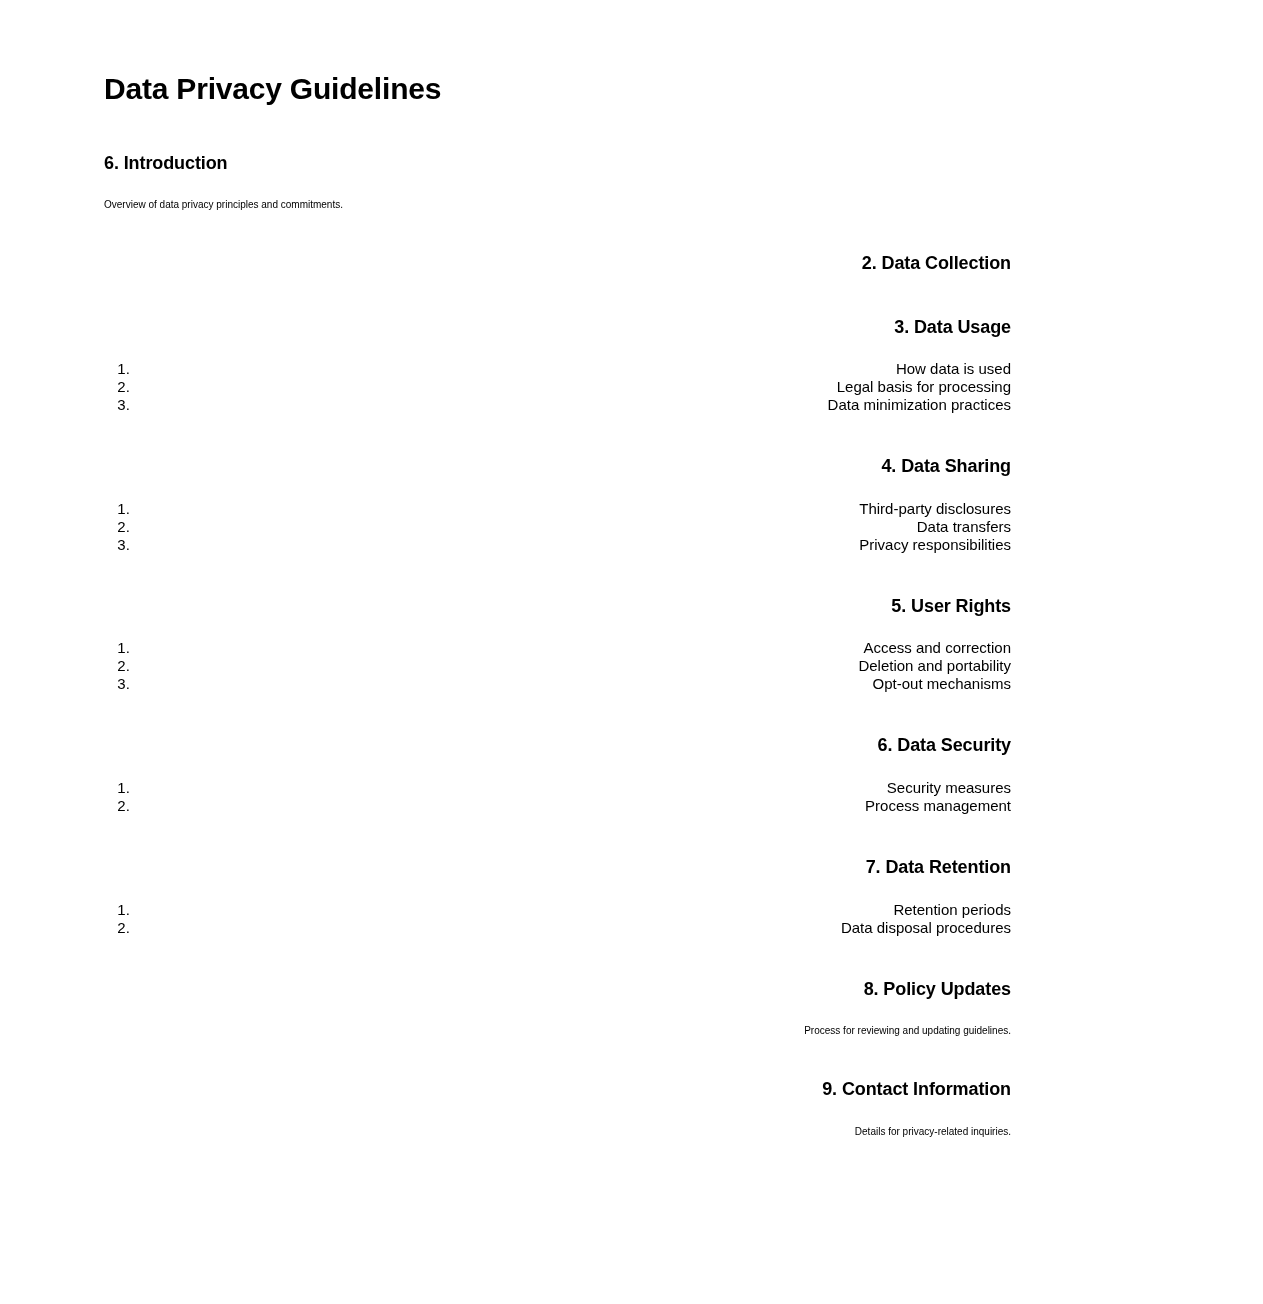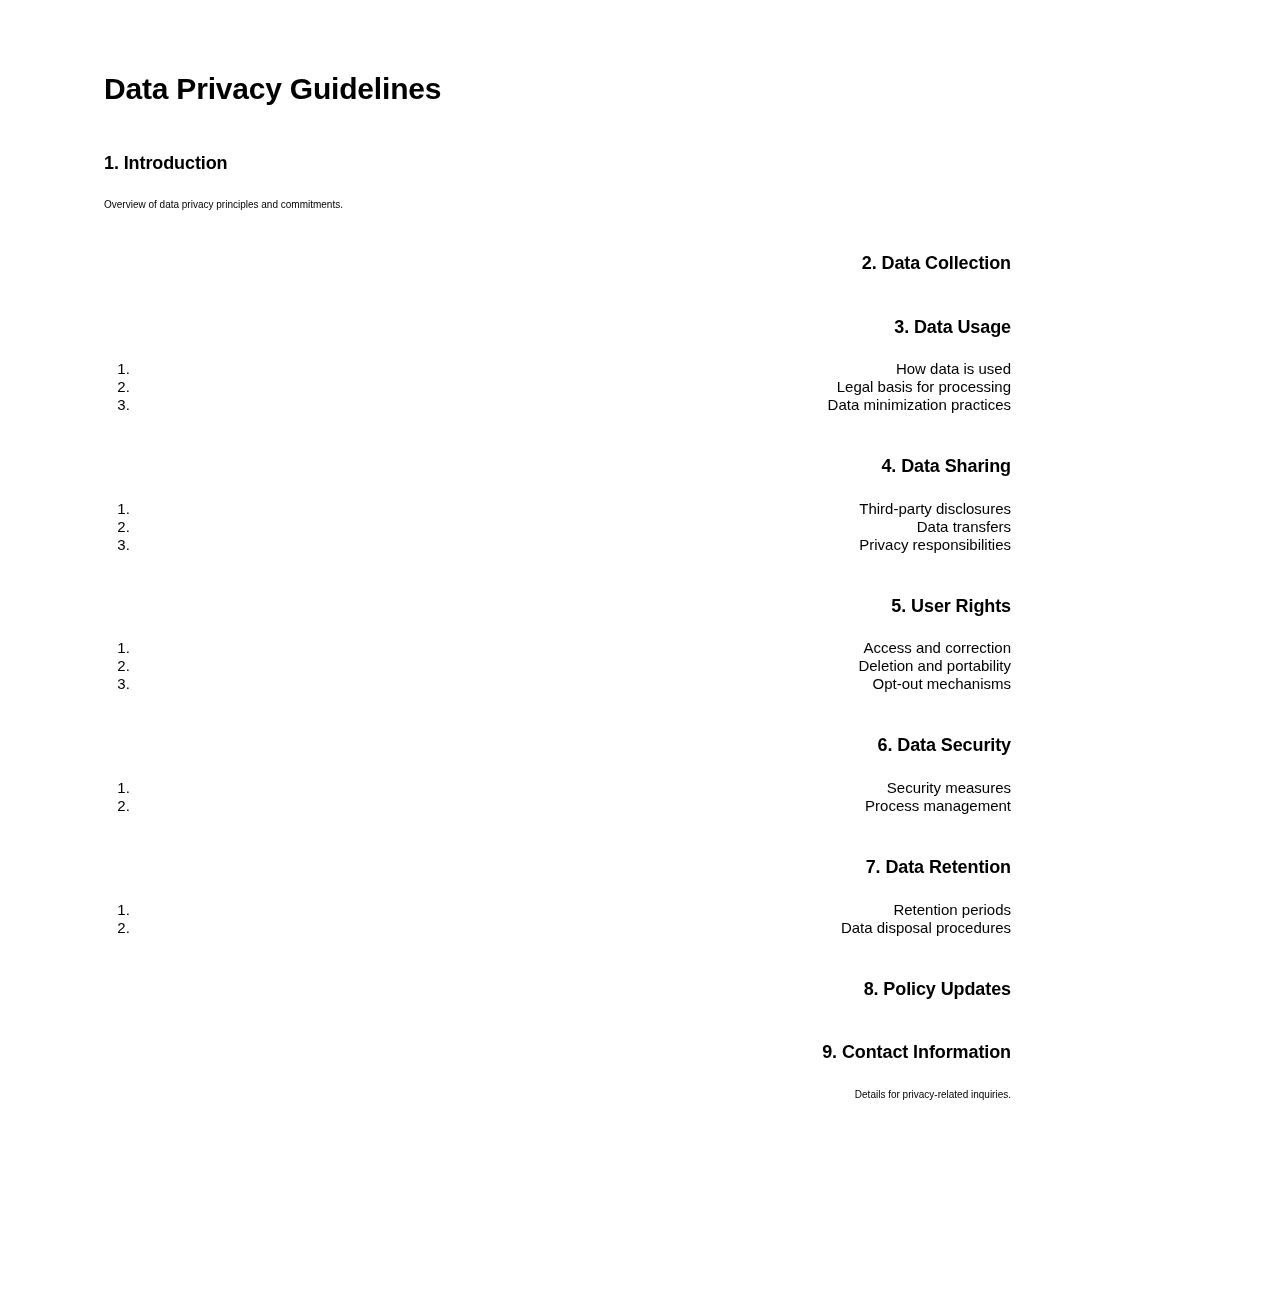--- a/index.html
+++ b/index.html
@@ -66,21 +66,21 @@
   }
 </style>
 </head>
 <body>
 
 <div class="page">
   <h1 class="doc-title">Data Privacy Guidelines</h1>
 
   <div id="sections-container">
       <section class="section">
-        <h2 class="section-heading">1. Introduction</h2>
+        <h2 class="section-heading">6. Introduction</h2>
         <p class="section-para">Overview of data privacy principles and commitments.</p>
       </section>
       <section class="section">
         <h2 class="section-heading">2. Data Collection</h2>
       </section>
       <section class="section">
         <h2 class="section-heading">3. Data Usage</h2>
         <ol class="section-list">
           <li>How data is used</li>
           <li>Legal basis for processing</li>
@@ -112,19 +112,20 @@
       </section>
       <section class="section">
         <h2 class="section-heading">7. Data Retention</h2>
         <ol class="section-list">
           <li>Retention periods</li>
           <li>Data disposal procedures</li>
         </ol>
       </section>
       <section class="section">
         <h2 class="section-heading">8. Policy Updates</h2>
+        <p class="section-para">Process for reviewing and updating guidelines.</p>
       </section>
       <section class="section">
         <h2 class="section-heading">9. Contact Information</h2>
         <p class="section-para">Details for privacy-related inquiries.</p>
       </section>
     </div>
 </div>
 
 </body></html>

